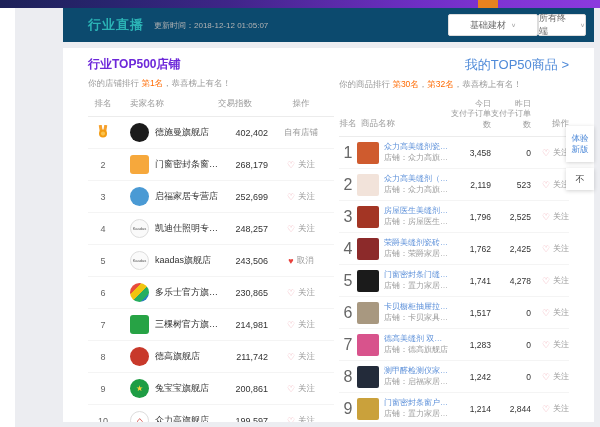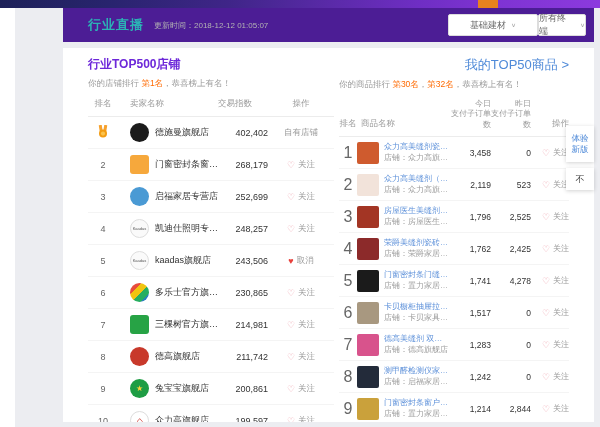--- a/index.html
+++ b/index.html
@@ -3,21 +3,21 @@
 <meta charset="utf-8">
 <style>
   * { margin:0; padding:0; box-sizing:border-box; }
   html,body { width:600px; height:427px; overflow:hidden; background:#ecedf1;
     font-family:"Liberation Sans","DejaVu Sans",sans-serif; }
   .top-bar { position:absolute; left:0; top:0; width:600px; height:8px;
     background:linear-gradient(90deg,#1d2158 0%,#28246e 18%,#3f2588 38%,#5a2aa8 55%,#6f2ec4 70%,#7e33d2 82%,#8c3ade 100%); }
   .top-bar-orange { position:absolute; left:478px; top:0; width:20px; height:8px; background:#e8821e; }
   .side-strip { position:absolute; left:0; top:8px; width:15px; height:419px; background:#fff; }
 
-  .header-card { position:absolute; left:63px; top:8px; width:531px; height:34px; background:#4c1d95;
+  .header-card { position:absolute; left:63px; top:8px; width:531px; height:34px; background:#0c4a6e;
     display:flex; align-items:center; }
   .page-title { margin-left:25px; font-size:13px; font-weight:bold; color:#2bb3b5; letter-spacing:1px; }
   .update-time { margin-left:10px; font-size:8px; color:#b3b3b3; }
   .header-actions { margin-left:auto; margin-right:8px; display:flex; gap:0; }
   .dropdown { height:22px; border:1px solid #ddd; border-radius:2px; font-size:9px; color:#666;
     background:#fff; display:flex; align-items:center; justify-content:center; cursor:pointer; }
   .dropdown.cat { width:90px; } .dropdown.term { width:48px; }
   .dd-arrow { margin-left:5px; font-size:7px; color:#aaa; transform:scaleY(.8); }
 
   .main-card { position:absolute; left:63px; top:48px; width:531px; height:374px; background:#fff; overflow:hidden; }

